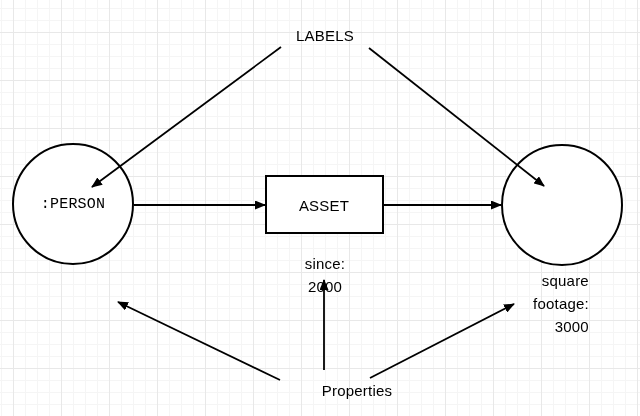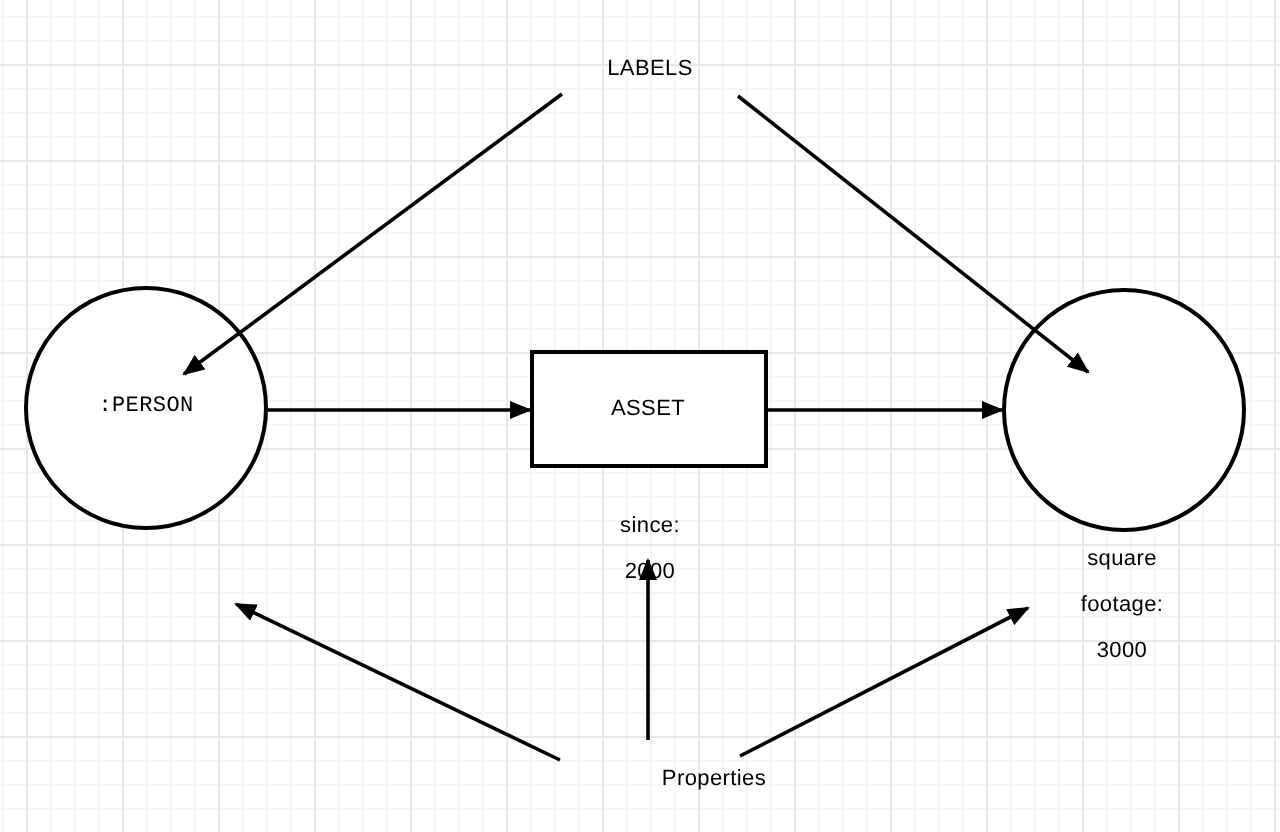--- a/index.html
+++ b/index.html
@@ -28,33 +28,33 @@
     position: absolute;
     left: 0;
     top: 0;
     width: 640px;
     height: 416px;
   }
   .txt {
     position: absolute;
     transform: translate(-50%, -50%);
     color: #000000;
-    font-size: 11px;
+    font-size: 15px;
     line-height: 23px;
     text-align: center;
     white-space: pre-line;
     letter-spacing: 0.2px;
   }
   .labels-annotation   { left: 325px; top: 35px;  }
   .person-label        { left: 73px;  top: 204px; font-family: Liberation Mono, monospace; }
   .owns-label          { left: 324px; top: 205px; }
   .asset-label         { left: 562px; top: 205px; }
   .person-property     { left: 73px;  top: 303px; }
   .owns-property       { left: 325px; top: 275px; }
-  .asset-property      { left: 561px; top: 303px; }
+  .asset-property      { left: 561px; top: 303px; text-align: right; }
   .properties-annotation { left: 324px; top: 390px; margin-left: 33px; }
 </style>
 </head>
 <body>
 
 <div class="canvas">
 
   <svg class="diagram-layer" viewBox="0 0 640 416" xmlns="http://www.w3.org/2000/svg">
     <defs>
       <marker id="arrow" markerWidth="11" markerHeight="9" refX="10" refY="4.5" orient="auto" markerUnits="userSpaceOnUse">

